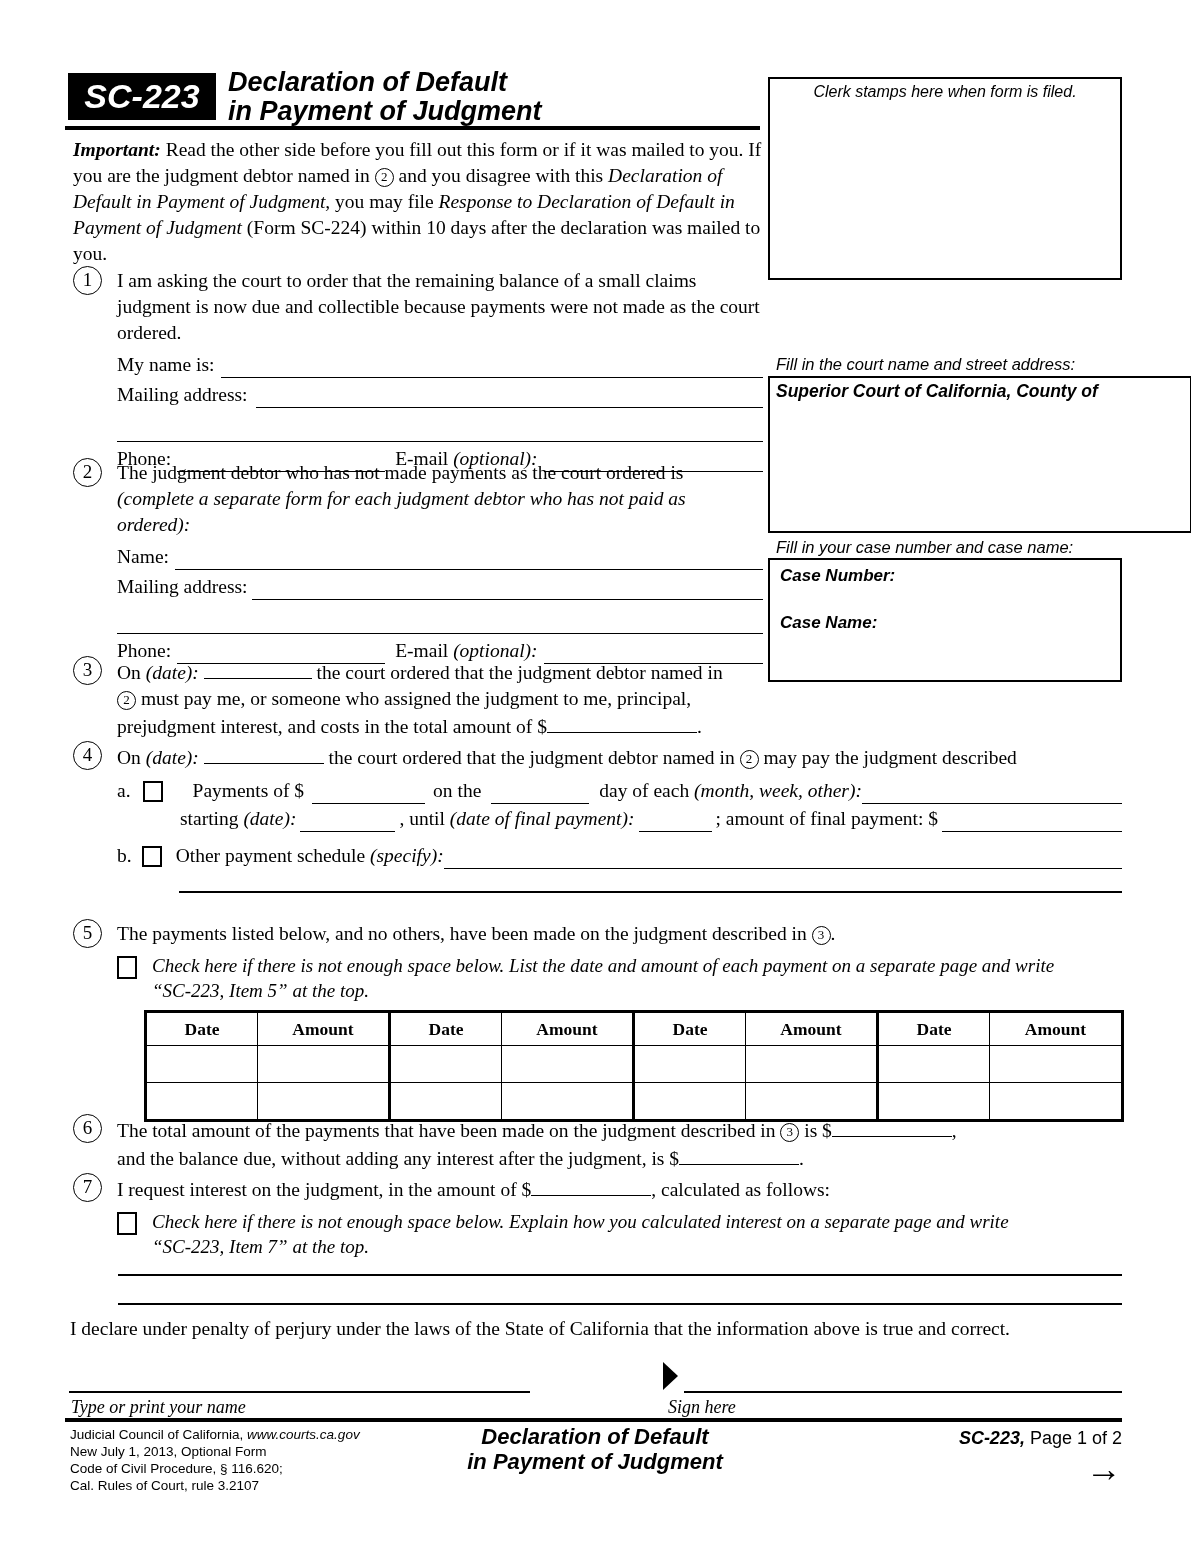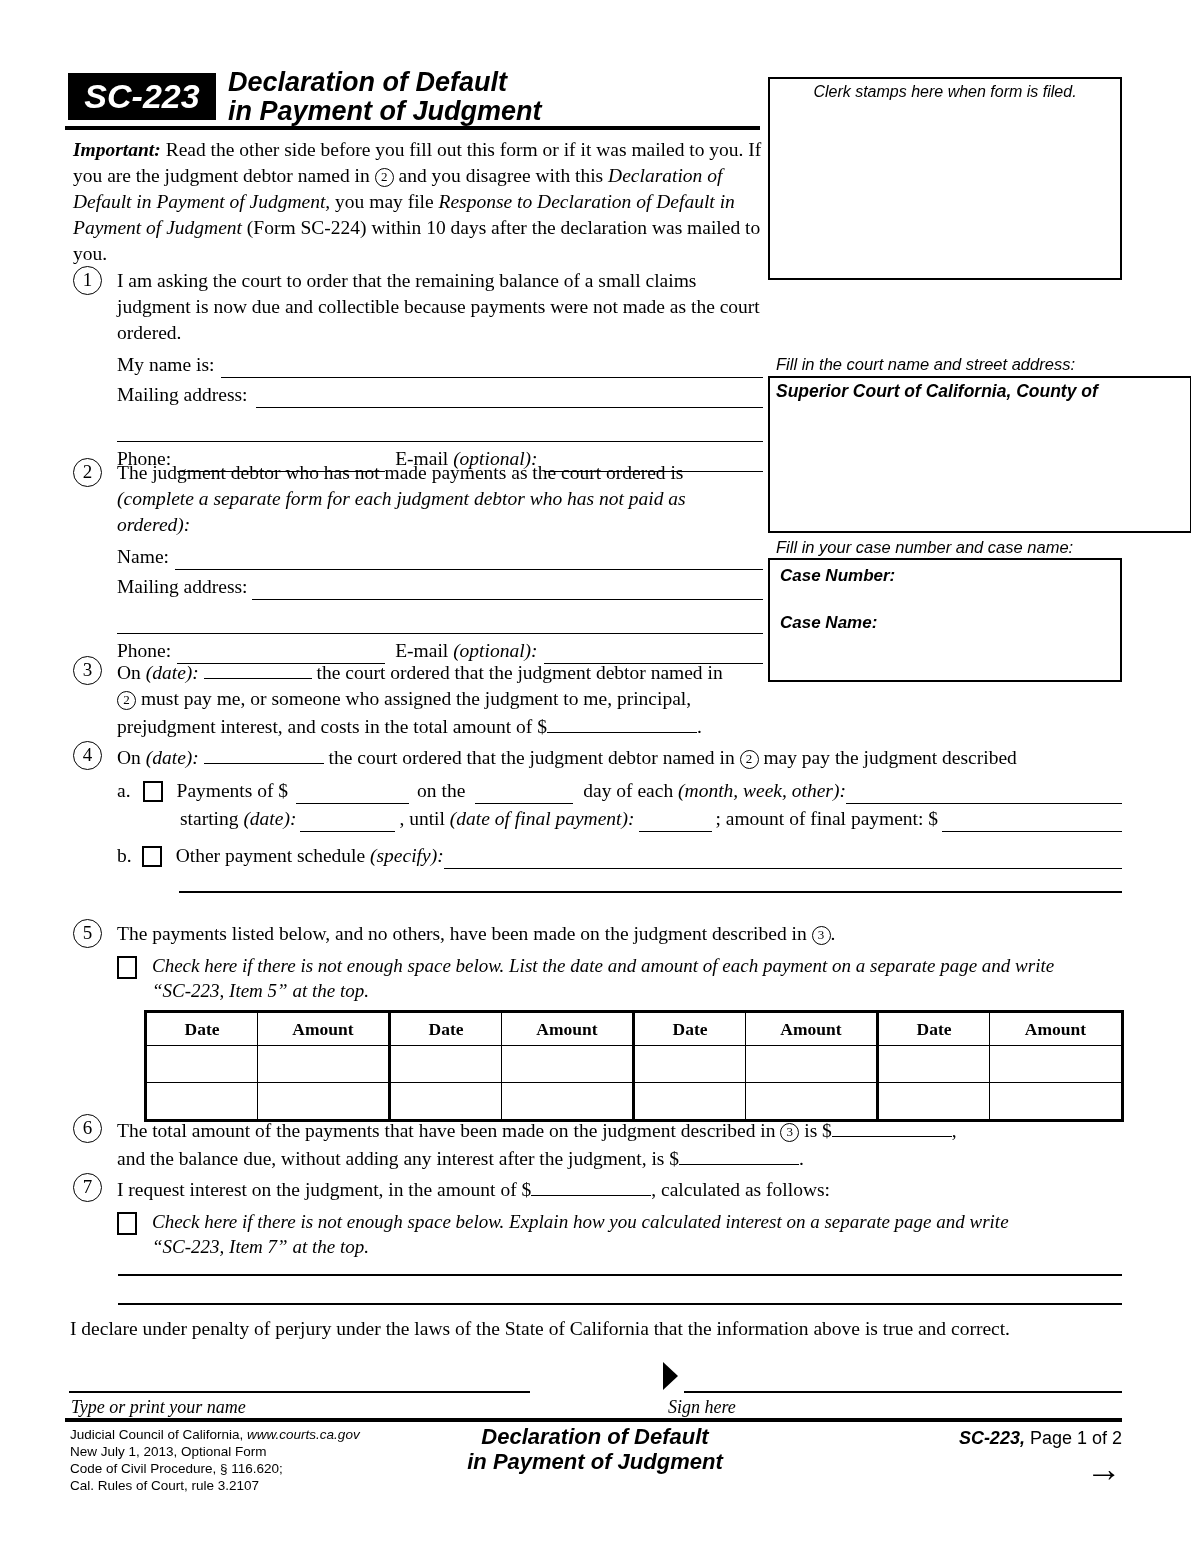--- a/index.html
+++ b/index.html
@@ -128,21 +128,21 @@
     </div>
   </div>
 
   <div class="abs sec ser" style="left:73px;top:743px;width:1049px;">
     <span class="num">4</span>
     <div style="flex:1;">
       <div><span>On </span><span class="it">(date):</span> <span class="u" style="width:120px;"></span><span> the court ordered that the judgment debtor named in </span><span class="ref">2</span><span> may pay the judgment described</span></div>
       <div class="frow" style="margin-top:5px;height:28px;">
         <span>a.</span>
         <span class="cb" style="height:17px;margin:0 0 2px 12px;"></span>
-        <span style="margin-left:14px;">Payments of $</span>
+        <span style="margin-left:30px;">Payments of $</span>
         <span class="blank" style="width:113px;margin:0 8px;"></span>
         <span>on the</span>
         <span class="blank" style="width:98px;margin:0 10px;"></span>
         <span>day of each </span>
           <span class="it">(month, week, other):</span>
         <span class="fill"></span>
       </div>
       <div class="frow" style="margin-left:63px;height:28px;">
         <span>starting </span>
           <span class="it">(date):</span>

